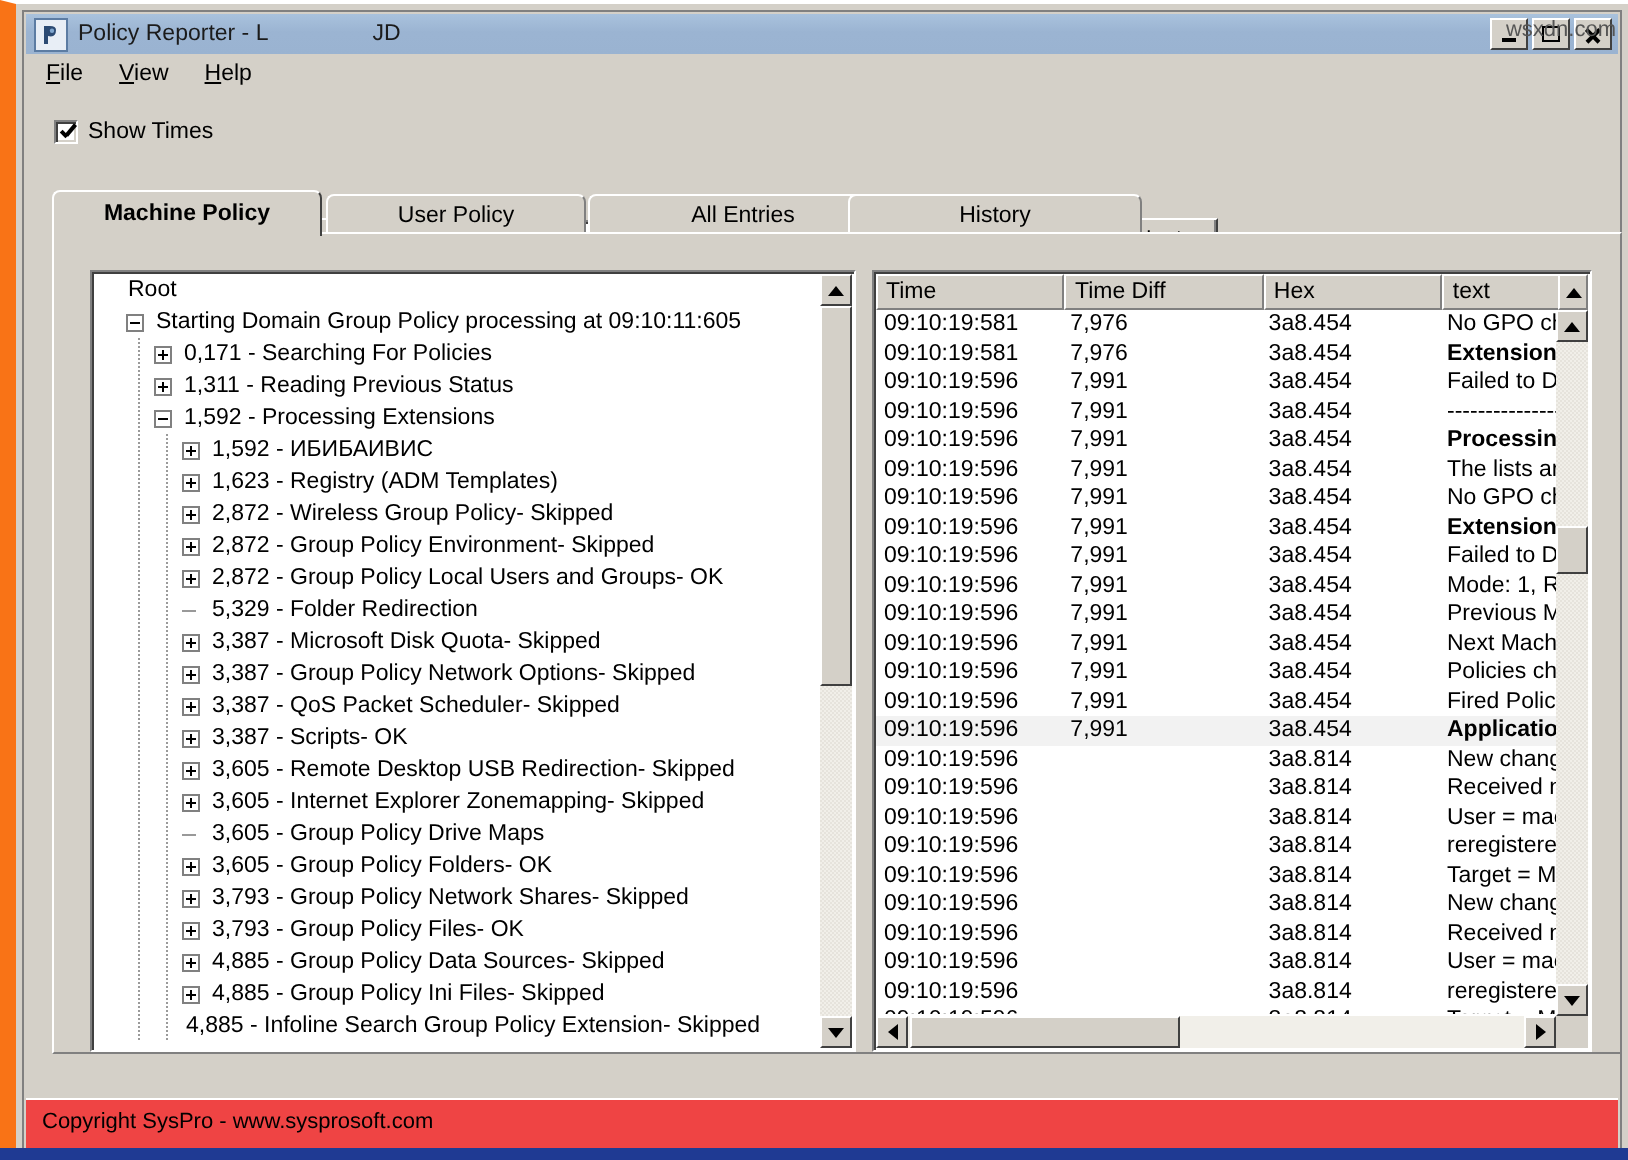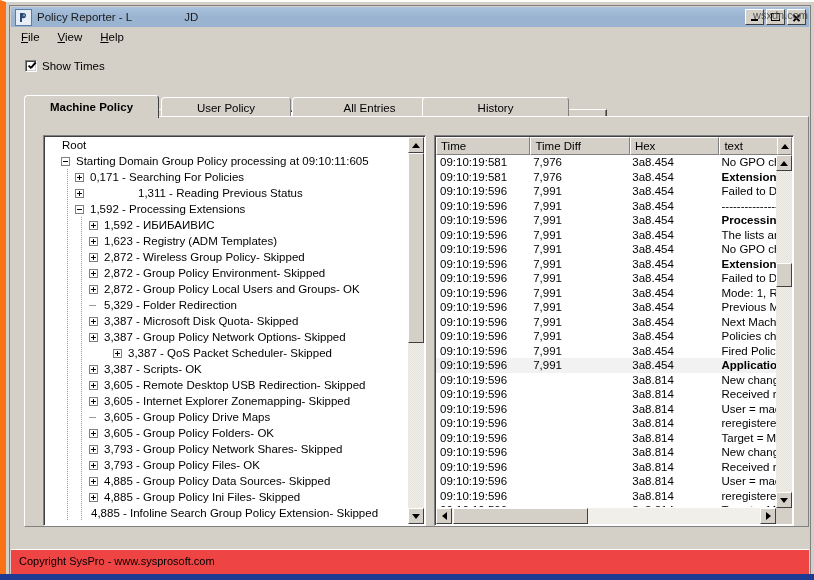--- a/index.html
+++ b/index.html
@@ -8,21 +8,21 @@
     background:#d4d0c8;
     font-family:"Liberation Sans", sans-serif;
     font-size:11px;
     -webkit-font-smoothing:none;
   }
   
   .window{
     position:absolute;left:0;top:0;width:814px;height:580px;
     background:#d4d0c8;
     box-sizing:border-box;
-    border-left:6px solid #f97316;
+    border-left:8px solid #f97316;
     border-top:2px solid #ffffff;
   }
   .win-inner{
     position:absolute;left:3px;top:3px;right:3px;bottom:3px;
     background:#d4d0c8;
     border:1px solid #808080;
     box-sizing:border-box;
   }
   
   .titlebar{
@@ -331,21 +331,21 @@
               </div>
               <div class="tnode" style="padding-left: 16px;">
                 <div class="tog"></div>
                 <span class="tnode-label">Starting Domain Group Policy processing at 09:10:11:605</span>
               </div>
               <div class="tnode" style="padding-left: 30px;">
                 <div class="dotline" style="left: 22px;"></div>
                 <div class="tog plus"></div>
                 <span class="tnode-label">0,171 - Searching For Policies</span>
               </div>
-              <div class="tnode" style="padding-left: 30px; gap: 48px;">
+              <div class="tnode" style="padding-left: 30px;">
                 <div class="dotline" style="left: 22px;"></div>
                 <div class="tog plus"></div>
                 <span class="tnode-label">1,311 - Reading Previous Status</span>
               </div>
               <div class="tnode" style="padding-left: 30px;">
                 <div class="dotline" style="left: 22px;"></div>
                 <div class="tog"></div>
                 <span class="tnode-label">1,592 - Processing Extensions</span>
               </div>
               <div class="tnode" style="padding-left: 44px;">
@@ -389,21 +389,21 @@
                 <div class="dotline" style="left: 36px;"></div>
                 <div class="tog plus"></div>
                 <span class="tnode-label">3,387 -  Microsoft Disk Quota- Skipped</span>
               </div>
               <div class="tnode" style="padding-left: 44px;">
                 <div class="dotline" style="left: 22px;"></div>
                 <div class="dotline" style="left: 36px;"></div>
                 <div class="tog plus"></div>
                 <span class="tnode-label">3,387 -  Group Policy Network Options- Skipped</span>
               </div>
-              <div class="tnode" style="padding-left: 68px;">
+              <div class="tnode" style="padding-left: 44px;">
                 <div class="dotline" style="left: 22px;"></div>
                 <div class="dotline" style="left: 36px;"></div>
                 <div class="tog plus"></div>
                 <span class="tnode-label">3,387 -  QoS Packet Scheduler- Skipped</span>
               </div>
               <div class="tnode" style="padding-left: 44px;">
                 <div class="dotline" style="left: 22px;"></div>
                 <div class="dotline" style="left: 36px;"></div>
                 <div class="tog plus"></div>
                 <span class="tnode-label">3,387 -  Scripts- OK</span>

